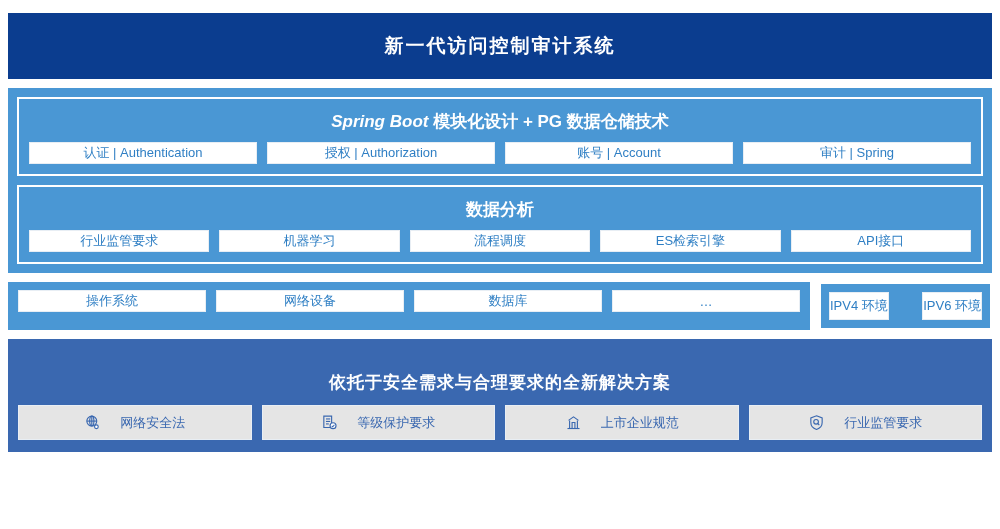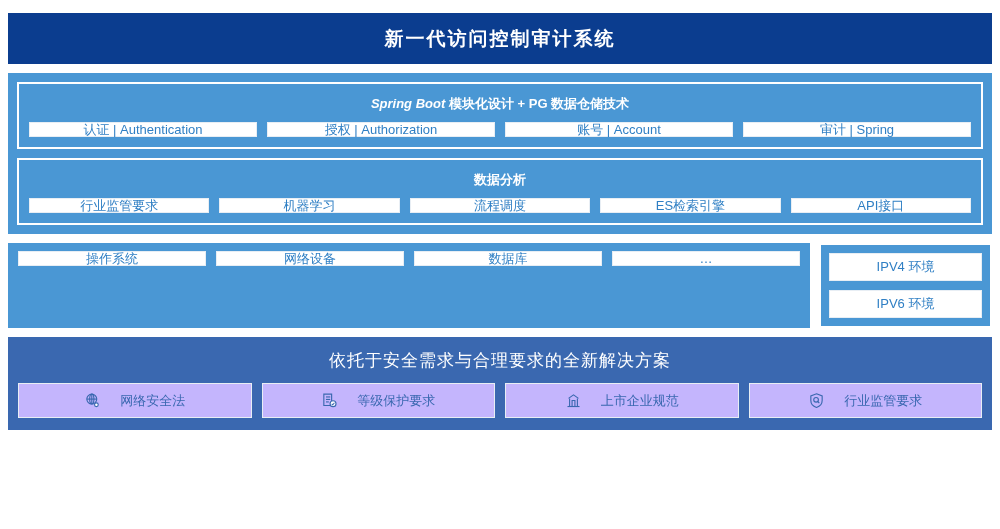--- a/index.html
+++ b/index.html
@@ -19,21 +19,21 @@
     position: relative;
     box-sizing: border-box;
     padding: 13px 8px 8px 8px;
     display: flex;
     flex-direction: column;
     gap: 9px;
   }
 
   
   .header-bar {
-    height: 51px;
+    height: 66px;
     background: #0b3d8f;
     display: flex;
     align-items: center;
     justify-content: center;
     flex: 0 0 auto;
   }
   .header-title {
     color: #ffffff;
     font-size: 19px;
     font-weight: bold;
@@ -49,35 +49,35 @@
     gap: 9px;
     flex: 0 0 auto;
   }
   .inner-panel {
     border: 2px solid #ffffff;
     padding: 8px 10px 10px 10px;
   }
   .panel-title {
     text-align: center;
     color: #ffffff;
-    font-size: 13px;
+    font-size: 17px;
     font-weight: bold;
     padding: 3px 0 9px 0;
   }
   .panel-title .italic-part {
     font-style: italic;
   }
   .chip-row {
     display: flex;
     gap: 10px;
   }
   .chip {
     flex: 1 1 0;
     background: #ffffff;
-    height: 15px;
+    height: 22px;
     display: flex;
     align-items: center;
     justify-content: center;
     color: #2f7fc4;
     font-size: 13px;
     border: 1px solid #e8eef4;
     box-sizing: border-box;
   }
 
   
@@ -96,21 +96,21 @@
     padding: 2px 0 10px 0;
   }
   .env-block {
     width: 173px;
     flex: 0 0 173px;
     background: #4a97d4;
     border: 2px solid #ffffff;
     box-sizing: border-box;
     padding: 8px;
     display: flex;
-    flex-direction: column;
+    flex-direction: row;
     justify-content: space-between;
     gap: 9px;
   }
   .env-chip {
     background: #ffffff;
     height: 28px;
     display: flex;
     align-items: center;
     justify-content: center;
     color: #2f7fc4;
@@ -121,27 +121,28 @@
 
   
   .compliance-block {
     background: #3a68b0;
     padding: 8px 10px 12px 10px;
     flex: 0 0 auto;
   }
   .compliance-block .panel-title {
     color: #ffffff;
     font-size: 17px;
-    font-weight: normal;
+    font-weight: bold;
     padding: 4px 0 11px 0;
     letter-spacing: 1px;
+    margin-top: 20px;
   }
   .compliance-chip {
     flex: 1 1 0;
-    background: #c4b5fd;
+    background: #e5e5e5;
     height: 35px;
     display: flex;
     align-items: center;
     justify-content: center;
     gap: 19px;
     color: #3a68b0;
     font-size: 13px;
     border: 1px solid #e8eef4;
     box-sizing: border-box;
   }

